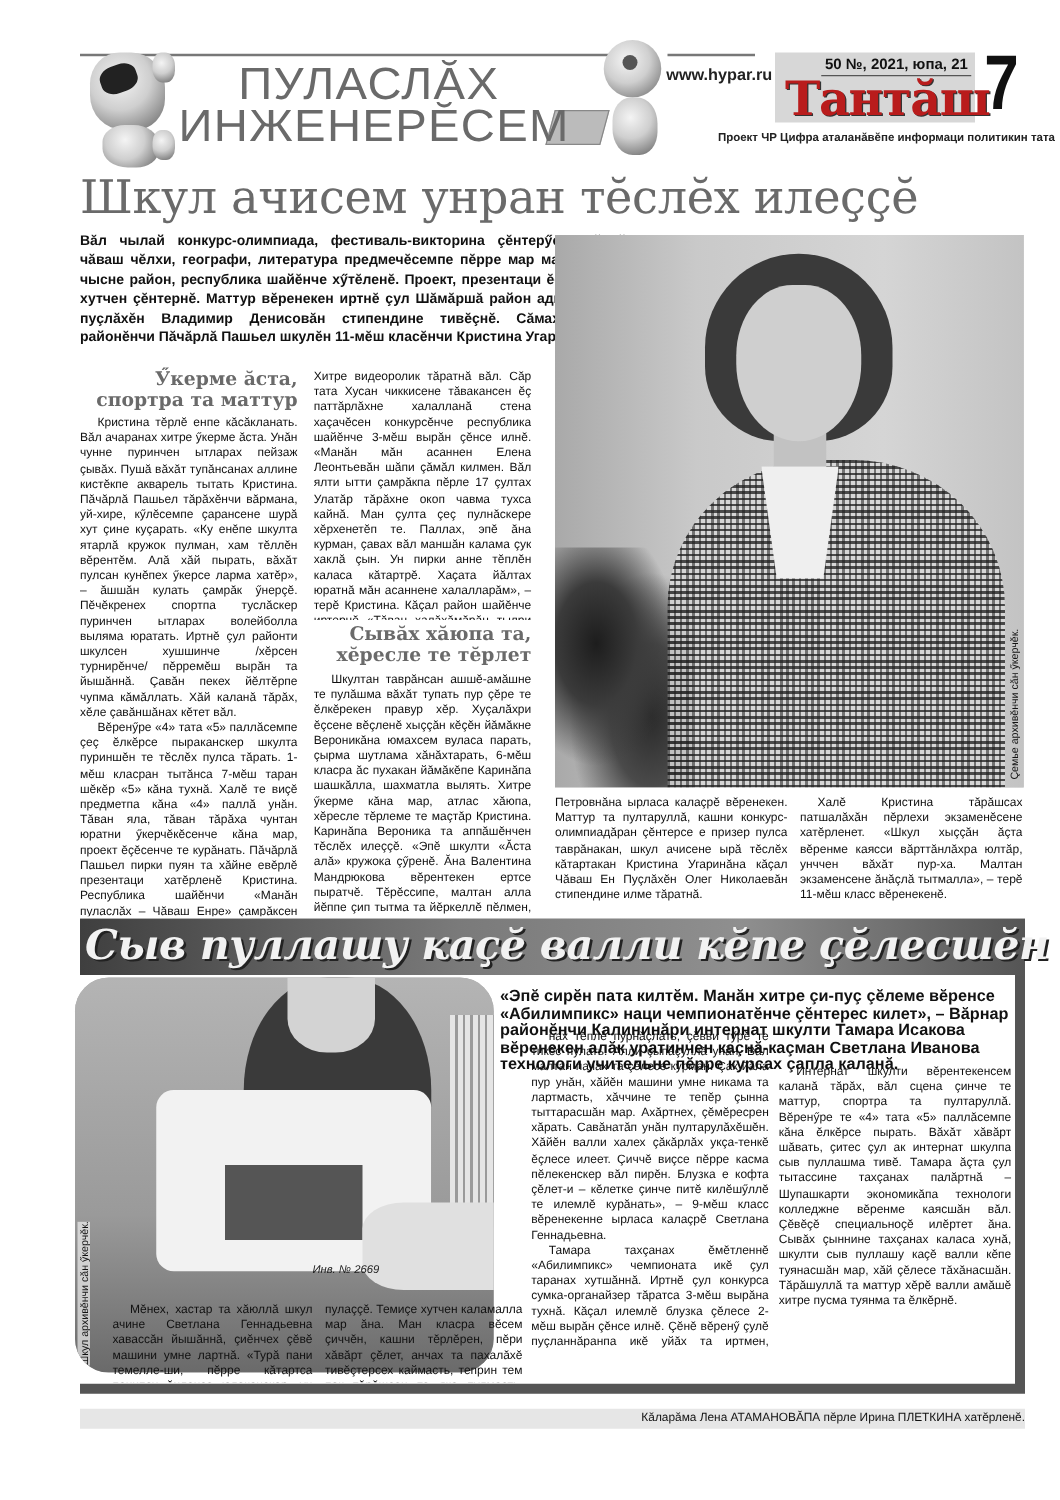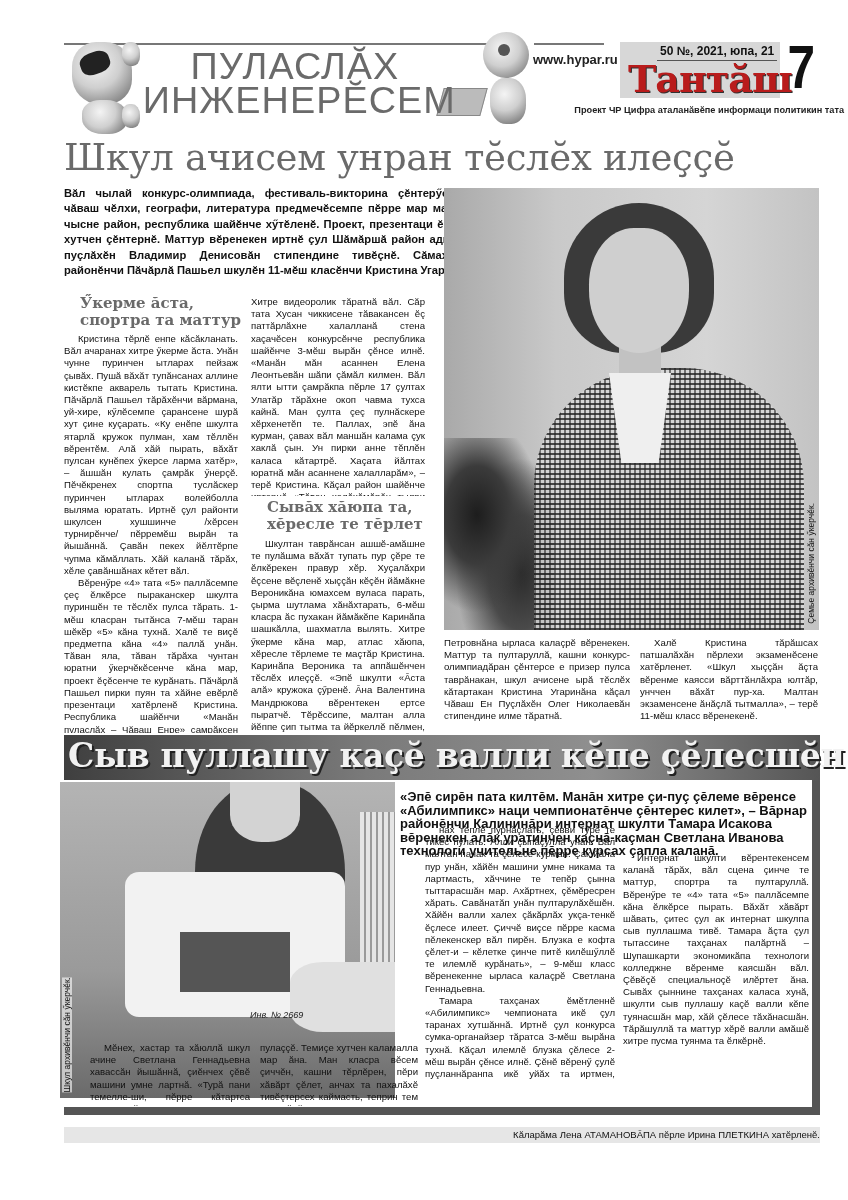--- a/index.html
+++ b/index.html
@@ -28,27 +28,27 @@
   .photo1 .face{position:absolute;left:145px;top:40px;width:100px;height:125px;border-radius:45% 45% 50% 50%;background:#cfcfcf;}
   .photo1 .neck{position:absolute;left:175px;top:155px;width:42px;height:40px;background:#c2c2c2;}
   .photo1 .coat{position:absolute;left:90px;top:180px;width:270px;height:262px;border-radius:45% 45% 0 0;background:repeating-linear-gradient(0deg,#333 0 2px,#d8d8d8 2px 5px),#888;opacity:.85;}
   .photo1 .coat2{position:absolute;left:90px;top:180px;width:270px;height:262px;border-radius:45% 45% 0 0;background:repeating-linear-gradient(90deg,rgba(30,30,30,.55) 0 2px,transparent 2px 5px);}
   .photo1 .collar{position:absolute;left:165px;top:185px;width:62px;height:90px;background:#efefef;clip-path:polygon(0 0,100% 0,80% 100%,20% 100%);}
   .photo1 .plant{position:absolute;left:0;top:250px;width:110px;height:192px;background:radial-gradient(ellipse at 30% 40%,#1d1d1d 0,#3b3b3b 30%,transparent 60%),radial-gradient(ellipse at 70% 70%,#2a2a2a 0,#4a4a4a 30%,transparent 60%);}
   .photo1 .credit{position:absolute;right:3px;bottom:6px;writing-mode:vertical-rl;transform:rotate(180deg);font-size:8.5px;color:#111;}
   
   .col{position:absolute;font-size:9.6px;line-height:12.2px;text-align:justify;color:#111;}
   .col p{margin:0;text-indent:14px;}
-  .subhead{position:absolute;font-family:"DejaVu Serif",serif;font-weight:bold;color:#6a6a6a;font-size:15px;line-height:17px;text-align:left;margin-left:16px;}
+  .subhead{position:absolute;font-family:"DejaVu Serif",serif;font-weight:bold;color:#6a6a6a;font-size:15px;line-height:17px;text-align:right;}
   
   .band{position:absolute;left:64px;top:735px;width:756px;height:380px;background:#555;}
   .band-inner{position:absolute;left:60px;top:780px;width:752px;height:327px;background:#fff;}
   .band-title{position:absolute;left:64px;top:735px;width:756px;height:46px;background:linear-gradient(90deg,#3f3f3f,#7a7a7a 40%,#8f8f8f 70%,#555);}
-  .band-title-text{position:absolute;left:68px;top:736px;font-family:"DejaVu Serif",serif;font-weight:bold;font-size:33px;color:#f2f2f2;text-shadow:2px 2px 0 #222;white-space:nowrap;letter-spacing:-.3px;}
-  .photo2{position:absolute;left:60px;top:782px;width:335px;height:316px;background:#a8a8a8;overflow:hidden;}
+  .band-title-text{position:absolute;left:68px;top:736px;font-family:"DejaVu Serif",serif;font-weight:bold;font-size:33px;color:#f2f2f2;text-shadow:2px 2px 0 #222;white-space:nowrap;letter-spacing:-.3px;font-style:italic;}
+  .photo2{position:absolute;left:60px;top:782px;width:335px;height:316px;background:#a8a8a8;overflow:hidden;border-radius:27px;}
   .photo2 .bg{position:absolute;inset:0;background:linear-gradient(180deg,#b4b4b4 0,#9a9a9a 60%,#6a6a6a 100%);}
   .photo2 .girl{position:absolute;left:135px;top:0;width:150px;height:200px;border-radius:45% 45% 10% 10%;background:#3a3a3a;}
   .photo2 .gface{position:absolute;left:170px;top:0;width:70px;height:60px;border-radius:0 0 45% 45%;background:#d3d3d3;}
   .photo2 .machine{position:absolute;left:65px;top:90px;width:220px;height:145px;background:#f2f2f2;border-radius:14px;}
   .photo2 .hole{position:absolute;left:120px;top:150px;width:110px;height:60px;background:#555;}
   .photo2 .cloth{position:absolute;left:230px;top:180px;width:110px;height:70px;background:#e0e0e0;border-radius:30% 0 0 30%;}
   .photo2 .radiator{position:absolute;left:300px;top:30px;width:35px;height:170px;background:repeating-linear-gradient(90deg,#e5e5e5 0 4px,#9a9a9a 4px 6px);}
   .photo2 .label{position:absolute;left:190px;top:228px;font-size:9px;font-style:italic;color:#222;}
   .photo2 .credit{position:absolute;left:2px;bottom:6px;writing-mode:vertical-rl;transform:rotate(180deg);font-size:8.5px;color:#111;background:rgba(255,255,255,.6);}
   .lead2{position:absolute;left:400px;top:790px;width:410px;font-size:13px;line-height:13.6px;font-weight:bold;color:#111;}

